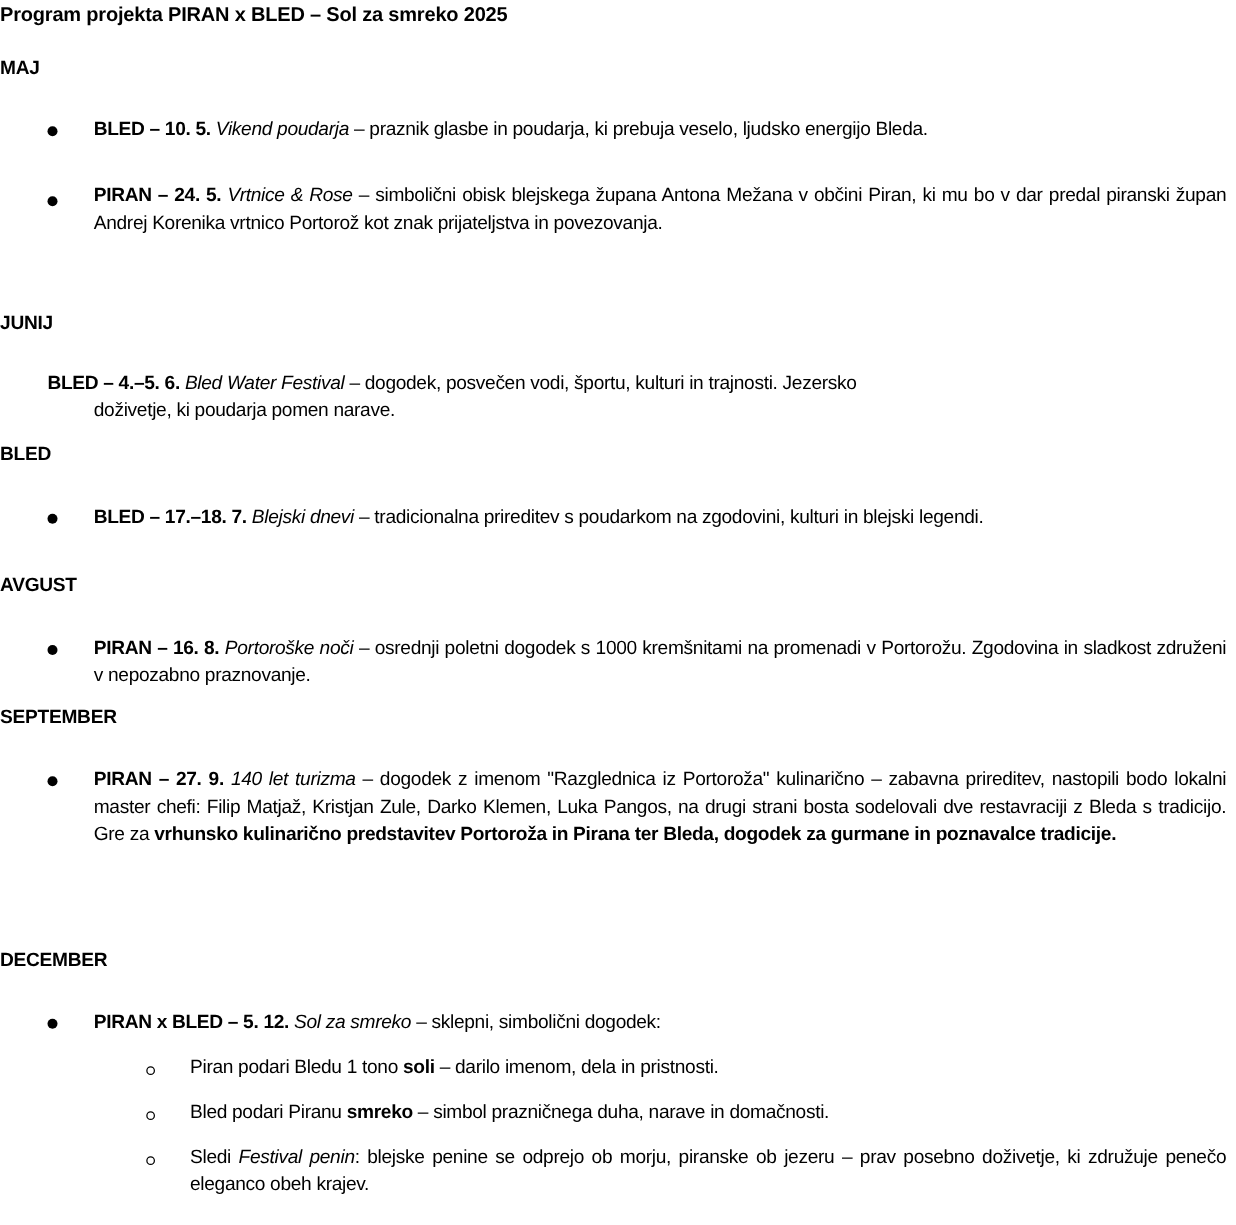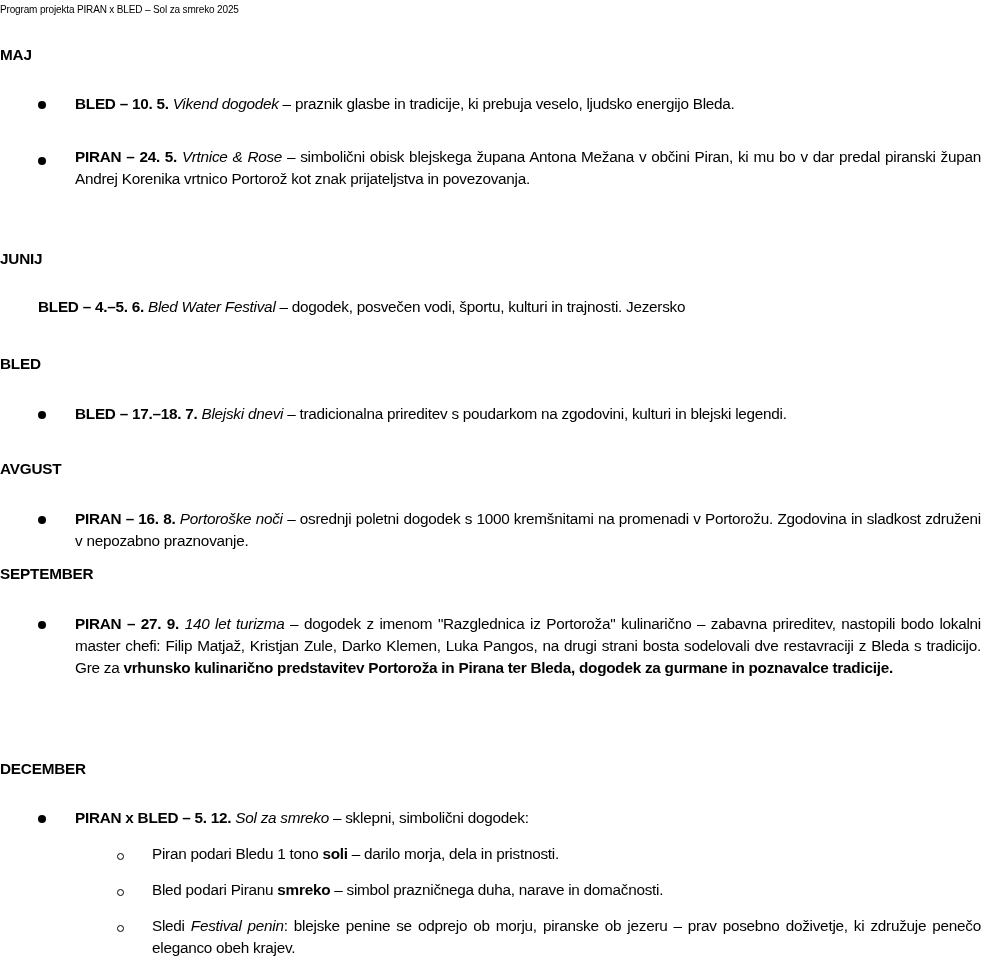--- a/index.html
+++ b/index.html
@@ -19,22 +19,22 @@
     .doc {
       position: absolute;
       left: 0;
       top: 0;
       width: 989px;
     }
     .title {
       position: absolute;
       left: 0;
       top: 4px;
-      font-weight: normal;
-      font-size: 10px;
+      font-weight: bold;
+      font-size: 16px;
       white-space: nowrap;
       letter-spacing: -0.15px;
     }
     .month {
       position: absolute;
       left: 0;
       font-weight: bold;
       font-size: 15.3px;
       letter-spacing: -0.2px;
       text-align: center;
@@ -88,34 +88,35 @@
 
 <div class="doc">
 
   <div class="title">Program projekta PIRAN x BLED – Sol za smreko 2025</div>
 
   <div class="month" style="top:46px">MAJ</div>
 
   <span class="bullet" style="top:101px"></span>
   <div class="item" style="top:93px">
     <b>BLED – 10. 5.</b>
-    <i>Vikend dogodek</i><span> – praznik glasbe in tradicije, ki prebuja veselo, ljudsko energijo Bleda.</span>
+    <i>Vikend poudarja</i><span> – praznik glasbe in poudarja, ki prebuja veselo, ljudsko energijo Bleda.</span>
   </div>
 
   <span class="bullet" style="top:157px"></span>
   <div class="item" style="top:146px">
     <b>PIRAN – 24. 5.</b>
     <i>Vrtnice &amp; Rose</i><span> – simbolični obisk blejskega župana Antona Mežana v občini Piran, ki mu bo v dar predal piranski župan Andrej Korenika vrtnico Portorož kot znak prijateljstva in povezovanja.</span>
   </div>
 
   <div class="month" style="top:250px">JUNIJ</div>
 
   <div class="item nobullet" style="top:296px">
     <b>BLED – 4.–5. 6.</b>
     <i>Bled Water Festival</i><span> – dogodek, posvečen vodi, športu, kulturi in trajnosti. Jezersko</span>
+    <span class="hang">doživetje, ki poudarja pomen narave.</span>
   </div>
 
   <div class="month" style="top:355px">BLED</div>
 
   <span class="bullet" style="top:411px"></span>
   <div class="item" style="top:403px">
     <b>BLED – 17.–18. 7.</b>
     <i>Blejski dnevi</i><span> – tradicionalna prireditev s poudarkom na zgodovini, kulturi in blejski legendi.</span>
   </div>
 
@@ -138,21 +139,21 @@
   <div class="month" style="top:760px">DECEMBER</div>
 
   <span class="bullet" style="top:815px"></span>
   <div class="item" style="top:807px">
     <b>PIRAN x BLED – 5. 12.</b>
     <i>Sol za smreko</i><span> – sklepni, simbolični dogodek:</span>
   </div>
 
   <span class="sub-bullet" style="top:853px"></span>
   <div class="subitem" style="top:843px">
-    <span>Piran podari Bledu 1 tono </span><b>soli</b><span> – darilo morja, dela in pristnosti.</span>
+    <span>Piran podari Bledu 1 tono </span><b>soli</b><span> – darilo imenom, dela in pristnosti.</span>
   </div>
 
   <span class="sub-bullet" style="top:889px"></span>
   <div class="subitem" style="top:879px">
     <span>Bled podari Piranu </span><b>smreko</b><span> – simbol prazničnega duha, narave in domačnosti.</span>
   </div>
 
   <span class="sub-bullet" style="top:925px"></span>
   <div class="subitem" style="top:915px">
     <span>Sledi </span><i>Festival penin</i><span>: blejske penine se odprejo ob morju, piranske ob jezeru – prav posebno doživetje, ki združuje penečo eleganco obeh krajev.</span>

